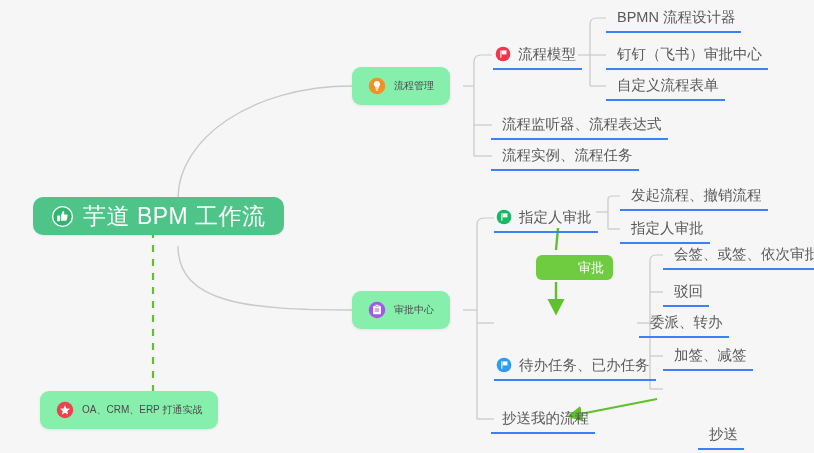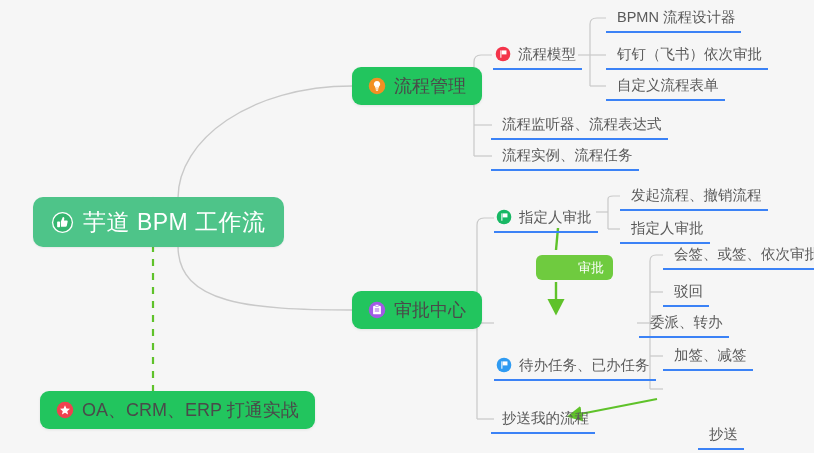--- a/index.html
+++ b/index.html
@@ -33,35 +33,35 @@
     box-sizing: border-box;
     display: flex;
     align-items: center;
     white-space: nowrap;
   }
   
   .node-root {
     background: #4ec489;
     border-radius: 10px;
     padding: 0 18px;
-    height: 50px;
+    height: 38px;
     color: #ffffff;
     font-size: 23px;
     letter-spacing: 0.5px;
     box-shadow: 0 1px 2px rgba(0,0,0,0.06);
   }
   .node-root .label { margin-left: 9px; }
   
   .node-card {
-    background: #22c55e;
+    background: #86efac;
     border-radius: 9px;
     padding: 0 16px;
     height: 38px;
     color: #4a4a4a;
-    font-size: 18px;
+    font-size: 10px;
     box-shadow: 0 1px 3px rgba(0,0,0,0.08);
   }
   .node-card .label { margin-left: 8px; }
   
   .node-leaf {
     color: #5a5a5a;
     font-size: 14.5px;
     height: 30px;
     padding: 0 6px 0 4px;
     border-bottom: 2px solid #3b82f6;
@@ -179,21 +179,21 @@
         <path d="M10.0 6.6 L17.2 6.6 L17.2 12.6 L10.0 12.6 z" fill="#ffffff"></path>
       </svg>
     </span>
     <span class="label">流程模型</span>
   </div>
 
   <div class="node node-leaf" style="left:606px; top:3px;">
     <span class="label">BPMN 流程设计器</span>
   </div>
   <div class="node node-leaf" style="left:606px; top:40px;">
-    <span class="label">钉钉（飞书）依次审批</span>
+    <span class="label">钉钉（飞书）审批中心</span>
   </div>
   <div class="node node-leaf" style="left:606px; top:71px;">
     <span class="label">自定义流程表单</span>
   </div>
 
   <div class="node node-leaf" style="left:491px; top:110px;">
     <span class="label">流程监听器、流程表达式</span>
   </div>
   <div class="node node-card" style="left:352px; top:291px;">
     <span class="ic">

